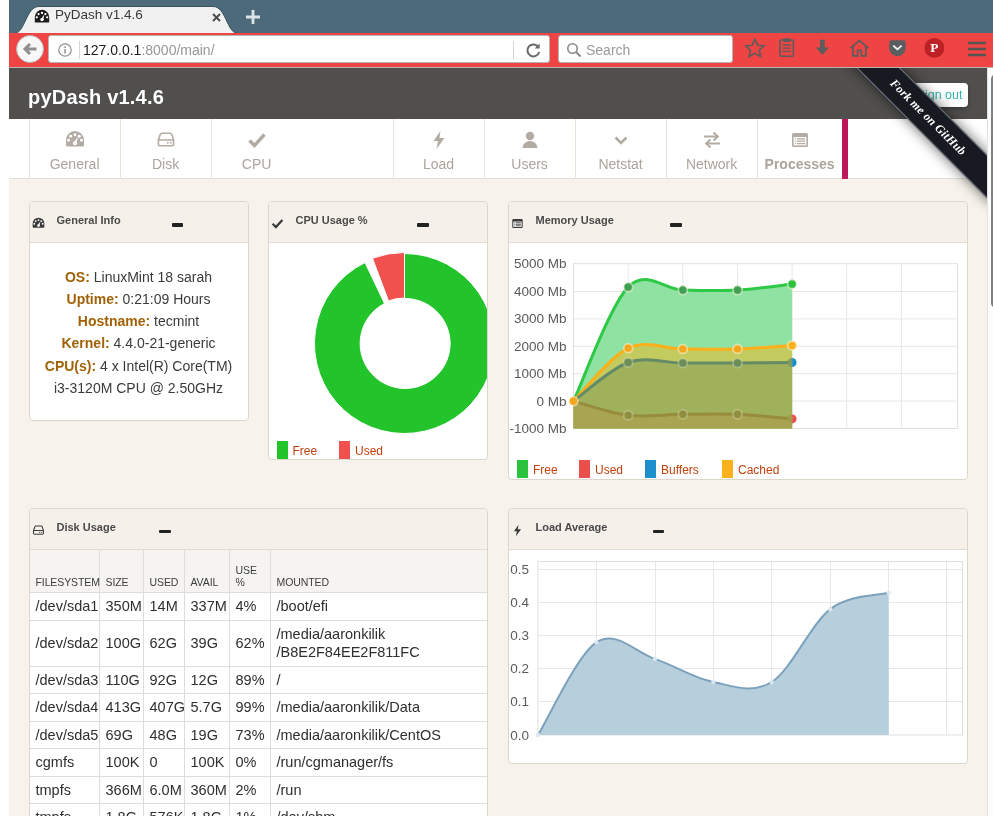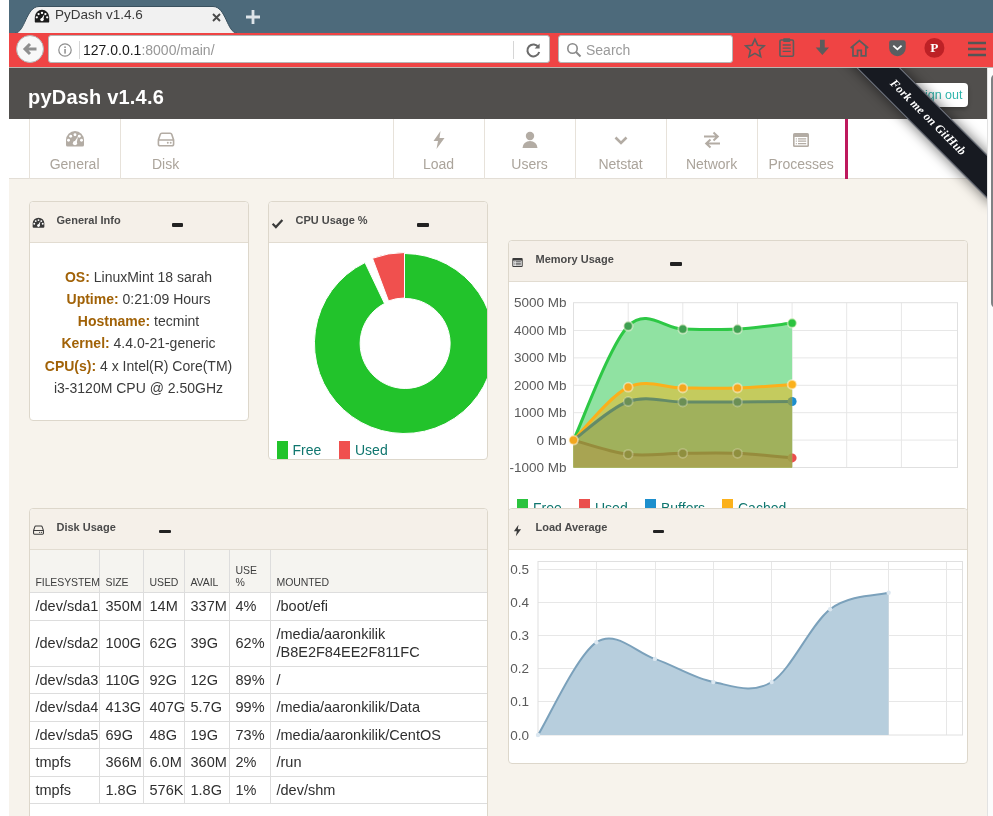--- a/index.html
+++ b/index.html
@@ -19,39 +19,39 @@
 .tbicon{position:absolute;top:3px;width:26px;height:26px;}
 
 #page{position:absolute;left:0;top:68px;width:978px;height:748px;background:#f7f3ec;overflow:hidden;}
 #scrolltrack{position:absolute;left:978px;top:68px;width:15px;height:748px;background:#fcfcfc;border-left:1px solid #e2e2e2;}
 #scrollthumb{position:absolute;left:2.5px;top:6px;width:10px;height:234px;background:#7f8284;border-radius:5px;}
 #hdr{position:absolute;left:0;top:0;width:978px;height:51px;background:#514f4d;}
 #hdr h1{position:absolute;left:19px;top:17.5px;font-size:20px;font-weight:700;color:#fff;letter-spacing:0.2px;}
 #signout{position:absolute;left:902px;top:15px;width:57px;height:24px;background:#fff;border-radius:4px;color:#2fb5ac;font-size:12.5px;text-align:center;line-height:24px;box-shadow:0 2px 4px rgba(0,0,0,0.3);}
 #nav{position:absolute;left:0;top:51px;width:978px;height:60px;background:#fff;border-bottom:1px solid #e3ded6;}
 .navcell{position:absolute;top:0;width:91px;height:60px;border-left:1px solid #e7e2da;text-align:center;}
-.navcell.last{border-right:3px solid #be185d;}
+.navcell.last{border-right:6px solid #be185d;font-weight:bold;}
 .navlabel{position:absolute;width:100%;top:37px;font-size:14px;color:#aba49b;}
 .navicon{position:absolute;left:50%;top:11px;margin-left:-10px;width:20px;height:20px;}
 
 #ribbon{position:absolute;left:814px;top:34px;width:210px;height:31px;background:#171a21;transform:rotate(45deg);text-align:center;color:#fff;font-family:"Liberation Serif",serif;font-style:italic;font-weight:bold;font-size:12px;line-height:29px;letter-spacing:0.2px;border-top:1px solid #767b85;border-bottom:1px solid #767b85;box-shadow:0 0 12px 2px rgba(0,0,0,0.45);}
 
 .panel{position:absolute;background:#fff;border:1px solid #ddd7cb;border-radius:4px;}
 .phead{position:relative;height:41px;background:#f5f0e9;border-bottom:1px solid #e2dcd1;border-radius:4px 4px 0 0;}
 .phead .ptitle{position:absolute;left:27px;top:12px;font-size:11px;font-weight:700;color:#4a4a4a;}
 .phead .picon{position:absolute;left:2.5px;top:15px;width:13px;height:13px;}
 .phead .pminus{position:absolute;top:21px;width:11.5px;height:3.5px;background:#222;border-radius:1px;}
 #p-general{left:19.5px;top:133px;width:220px;height:220px;}
 #p-cpu{left:258.5px;top:133px;width:220px;height:259px;}
-#p-mem{left:498.5px;top:133px;width:460px;height:279px;margin-top:39px;}
+#p-mem{left:498.5px;top:133px;width:460px;height:279px;}
 #p-disk{left:19.5px;top:439.5px;width:459px;height:380px;}
 #p-load{left:498.5px;top:439.5px;width:460px;height:256.5px;}
 #geninfo{position:absolute;left:0;top:63.5px;width:100%;text-align:center;font-size:14px;color:#3b3b3b;line-height:22.25px;}
 #geninfo b{color:#a16207;}
-.legend{position:absolute;font-size:14px;color:#0f766e;}
+.legend{position:absolute;font-size:12px;color:#c2410c;}
 .legend .sw{display:inline-block;width:11px;height:18px;vertical-align:-4.5px;margin-right:5px;}
 
 #dtable{border-collapse:collapse;width:100%;font-size:14.5px;color:#2f2f2f;table-layout:fixed;}
 #dtable th{font-size:10.5px;letter-spacing:-0.1px;font-weight:normal;color:#3e3e3e;background:#f5f4f0;vertical-align:bottom;}
 #dtable th,#dtable td{border:1px solid #ddd;padding:4px 6px;text-align:left;}
 #dtable th{height:43px;}
 #dtable td{height:27px;line-height:18.5px;}
 #dtable tr td:first-child,#dtable tr th:first-child{border-left:none;}
 #dtable tr td:last-child,#dtable tr th:last-child{border-right:none;}
 #dtable tr th{border-top:none;}
@@ -155,20 +155,26 @@
           <div class="navlabel">General</div>
         </div>
       <div class="navcell" style="left:110.6px;">
           <svg class="navicon" viewBox="0 0 20 20">
             <path d="M5.8,3.2 H14.2 a1.6,1.6 0 0 1 1.5,1.1 L17.6,10 V14.3 a1.5,1.5 0 0 1 -1.5,1.5 H3.9 a1.5,1.5 0 0 1 -1.5,-1.5 V10 L4.3,4.3 a1.6,1.6 0 0 1 1.5,-1.1 Z M2.4,10 H17.6" fill="none" stroke="#b3aca4" stroke-width="1.6"></path>
             <circle cx="11.8" cy="12.8" r="0.95" fill="#b3aca4"></circle>
             <circle cx="14.7" cy="12.8" r="0.95" fill="#b3aca4"></circle>
           </svg>
           <div class="navlabel">Disk</div>
         </div>
+      <div class="navcell" style="left:201.6px;">
+          <svg class="navicon" viewBox="0 0 20 20">
+            <path d="M2.5,10.5 L7.5,15.5 L17.5,4.5" fill="none" stroke="#b3aca4" stroke-width="3.4"></path>
+          </svg>
+          <div class="navlabel">CPU</div>
+        </div>
       <div class="navcell" style="left:383.6px;">
           <svg class="navicon" viewBox="0 0 20 20">
             <path d="M11.5,1 L4.5,11 H9 L7.5,19 L15.5,8 H10.5 Z" fill="#b3aca4"></path>
           </svg>
           <div class="navlabel">Load</div>
         </div>
       <div class="navcell" style="left:474.6px;">
           <svg class="navicon" viewBox="0 0 20 20">
             <circle cx="10" cy="6" r="4.2" fill="#b3aca4"></circle>
             <path d="M2.5,18 a7.5,7 0 0 1 15,0 z" fill="#b3aca4"></path>
@@ -362,20 +368,28 @@
             </tr>
         <tr>
               <td>/dev/sda5</td>
               <td>69G</td>
               <td>48G</td>
               <td>19G</td>
               <td>73%</td>
               <td>/media/aaronkilik/CentOS</td>
             </tr>
         <tr>
+              <td>cgmfs</td>
+              <td>100K</td>
+              <td>0</td>
+              <td>100K</td>
+              <td>0%</td>
+              <td>/run/cgmanager/fs</td>
+            </tr>
+        <tr>
               <td>tmpfs</td>
               <td>366M</td>
               <td>6.0M</td>
               <td>360M</td>
               <td>2%</td>
               <td>/run</td>
             </tr>
         <tr>
               <td>tmpfs</td>
               <td>1.8G</td>

